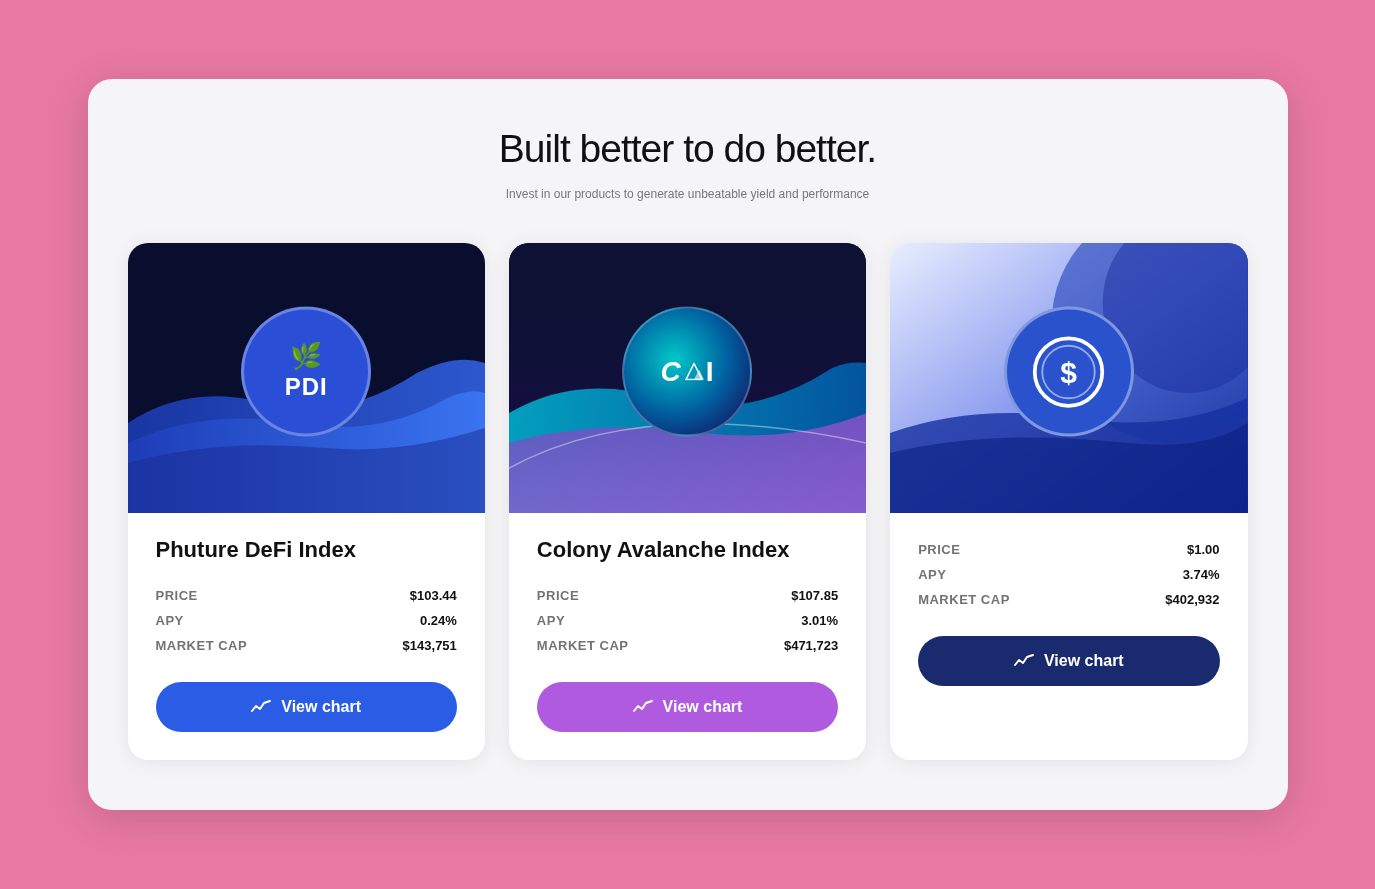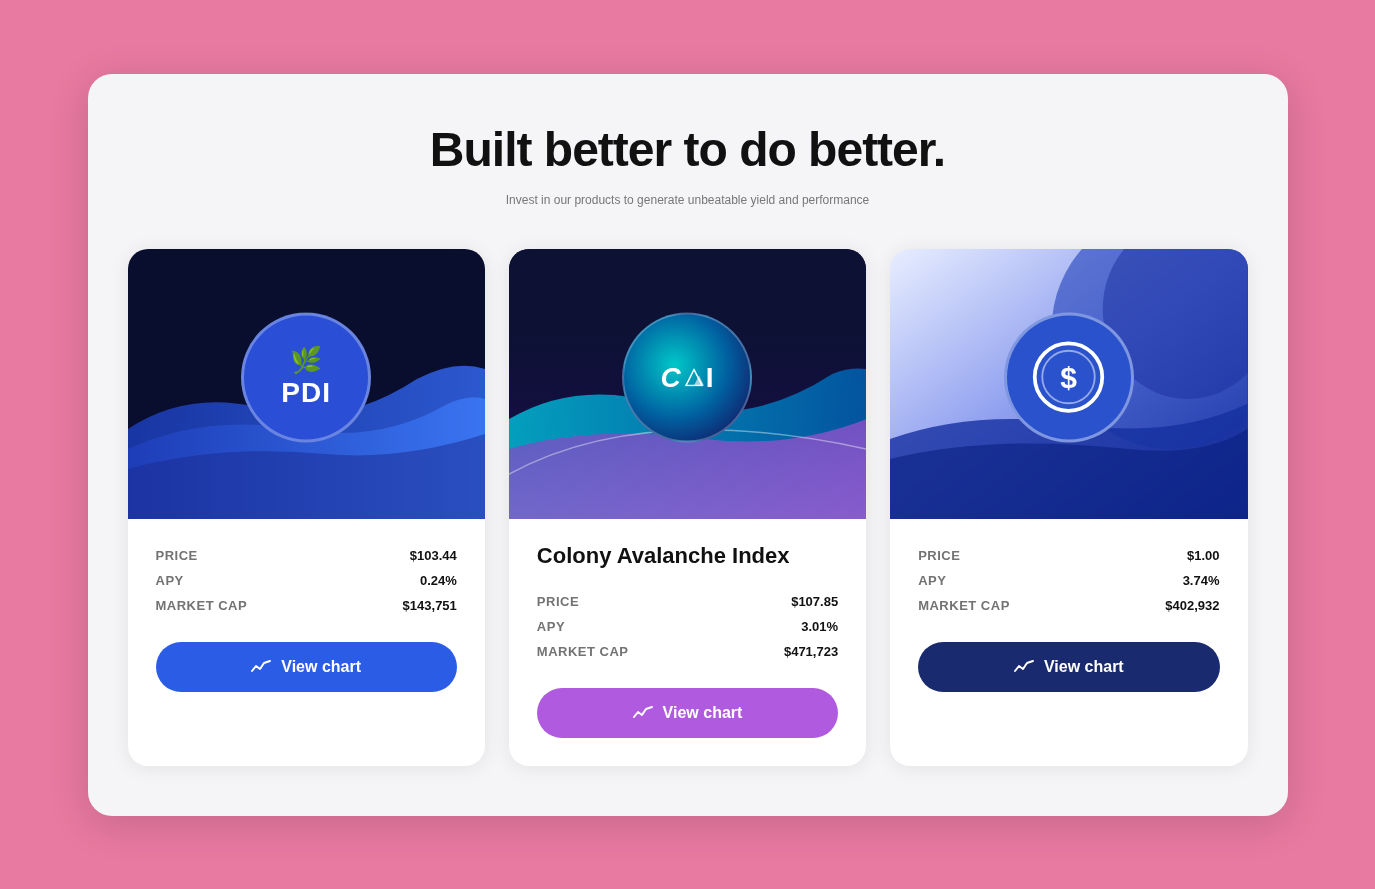--- a/index.html
+++ b/index.html
@@ -22,22 +22,22 @@
       width: 100%;
       box-shadow: 0 8px 40px rgba(0,0,0,0.15);
     }
 
     .header {
       text-align: center;
       margin-bottom: 40px;
     }
 
     .header-title {
-      font-size: 48px;
-      font-weight: 700;
+      font-size: 39px;
+      font-weight: 400;
       color: #111;
       letter-spacing: -1px;
       margin-bottom: 14px;
     }
 
     .header-subtitle {
       font-size: 12px;
       color: #777;
       line-height: 1.5;
     }
@@ -95,21 +95,21 @@
       z-index: 10;
     }
 
     .pdi-logo {
       background: #2a4fd6;
       border: 3px solid rgba(255,255,255,0.3);
     }
 
     .pdi-logo-text {
       color: white;
-      font-size: 28px;
+      font-size: 24px;
       font-weight: 800;
       letter-spacing: 1px;
       margin-top: 4px;
     }
 
     .cai-logo {
       background: radial-gradient(circle at 40% 40%, #00c8c8, #0060a0, #1a0050);
       border: 2px solid rgba(255,255,255,0.2);
     }
 
@@ -248,20 +248,21 @@
           <path d="M0,200 Q100,165 220,180 Q330,195 420,155 Q450,145 470,150 L470,270 L0,270 Z" fill="url(#waveGrad2)" opacity="0.7"></path>
           <path d="M0,220 Q120,195 260,205 Q360,212 470,185 L470,270 L0,270 Z" fill="#1a2a90" opacity="0.5"></path>
         </svg>
 
         <div class="logo-circle pdi-logo">
           <span style="color:white;font-size:26px;line-height:1;">🌿</span>
           <span class="pdi-logo-text">PDI</span>
         </div>
       </div>
       <div class="card-content">
+        <h2 class="card-title">Phuture DeFi Index</h2>
         <table class="stats-table">
           <tbody>
               <tr class="stats-row">
             <td class="stat-label">PRICE</td>
             <td class="stat-value">$103.44</td>
           </tr>
           <tr class="stats-row">
             <td class="stat-label">APY</td>
             <td class="stat-value">0.24%</td>
           </tr>

